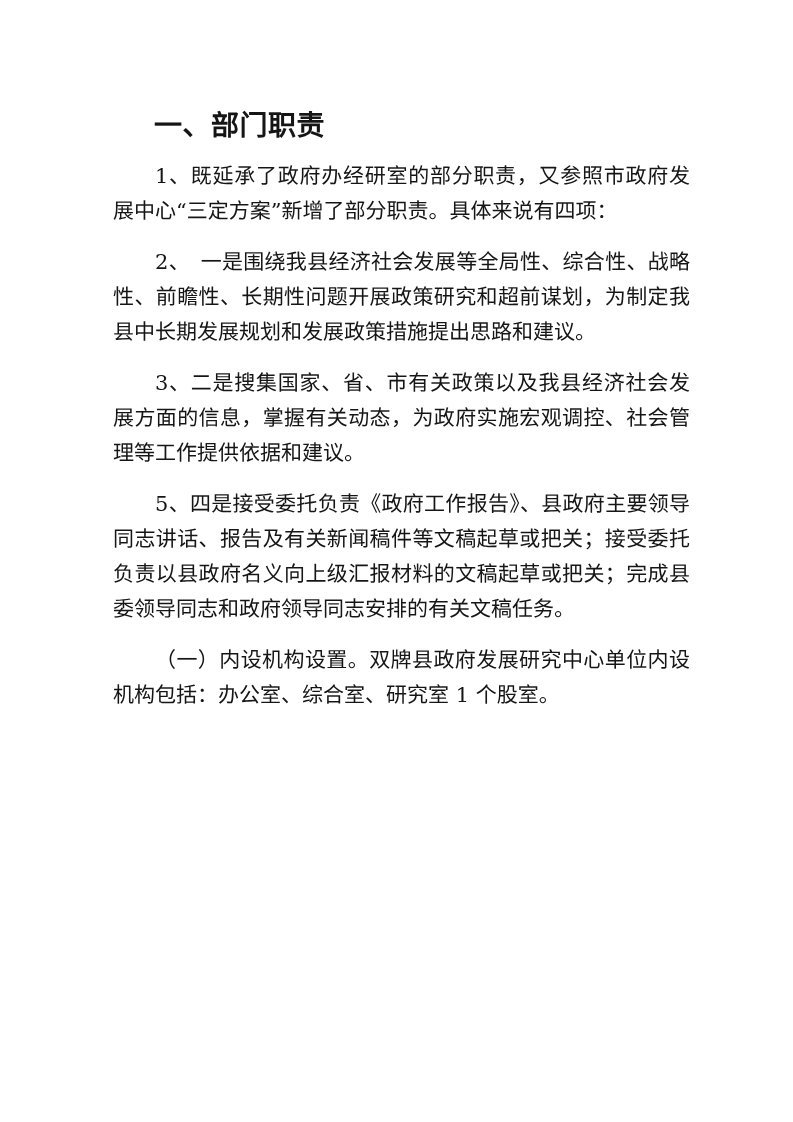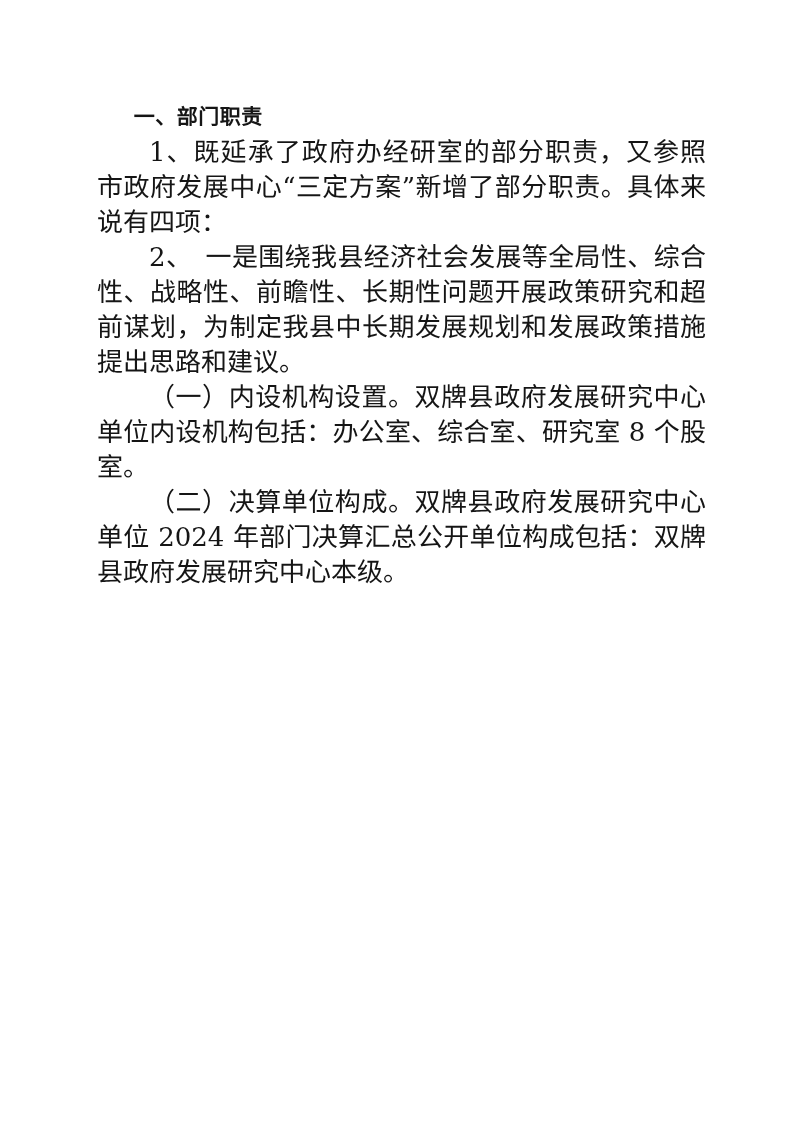--- a/index.html
+++ b/index.html
@@ -18,50 +18,51 @@
   }
   .content {
     position: absolute;
     top: 100px;
     left: 97px;
     width: 609px;
   }
   .doc-heading {
     font-family: "DejaVu Sans", "Liberation Sans", sans-serif;
     font-weight: 700;
-    font-size: 21px;
+    font-size: 28px;
     line-height: 35px;
     text-indent: 1.75em;
-    margin: 0;
+    margin: 8px;
     letter-spacing: 0.5px;
     white-space: nowrap;
   }
   .doc-para {
     font-family: "DejaVu Serif", "Liberation Serif", serif;
-    font-size: 26px;
+    font-size: 21px;
     line-height: 35px;
     text-indent: 2em;
-    margin: 0;
+    margin: 16px;
     text-align: justify;
   }
 </style>
 </head>
 <body>
 
 <div class="page">
   <div class="content">
 
     <h2 class="doc-heading">一、部门职责</h2>
 
     <p class="doc-para">1、既延承了政府办经研室的部分职责，又参照市政府发展中心“三定方案”新增了部分职责。具体来说有四项：</p>
 
     <p class="doc-para">2、　一是围绕我县经济社会发展等全局性、综合性、战略性、前瞻性、长期性问题开展政策研究和超前谋划，为制定我县中长期发展规划和发展政策措施提出思路和建议。</p>
 
+    <p class="doc-para">3、二是搜集国家、省、市有关政策以及我县经济社会发展方面的信息，掌握有关动态，为政府实施宏观调控、社会管理等工作提供依据和建议。</p>
 
 
+    <p class="doc-para">5、四是接受委托负责《政府工作报告》、县政府主要领导同志讲话、报告及有关新闻稿件等文稿起草或把关；接受委托负责以县政府名义向上级汇报材料的文稿起草或把关；完成县委领导同志和政府领导同志安排的有关文稿任务。</p>
 
 
-    <p class="doc-para">（一）内设机构设置。双牌县政府发展研究中心单位内设机构包括：办公室、综合室、研究室 8 个股室。</p>
+    <p class="doc-para">（一）内设机构设置。双牌县政府发展研究中心单位内设机构包括：办公室、综合室、研究室 1 个股室。</p>
 
-    <p class="doc-para">（二）决算单位构成。双牌县政府发展研究中心单位 2024 年部门决算汇总公开单位构成包括：双牌县政府发展研究中心本级。</p>
 
   </div>
 </div>
 
 </body></html>

